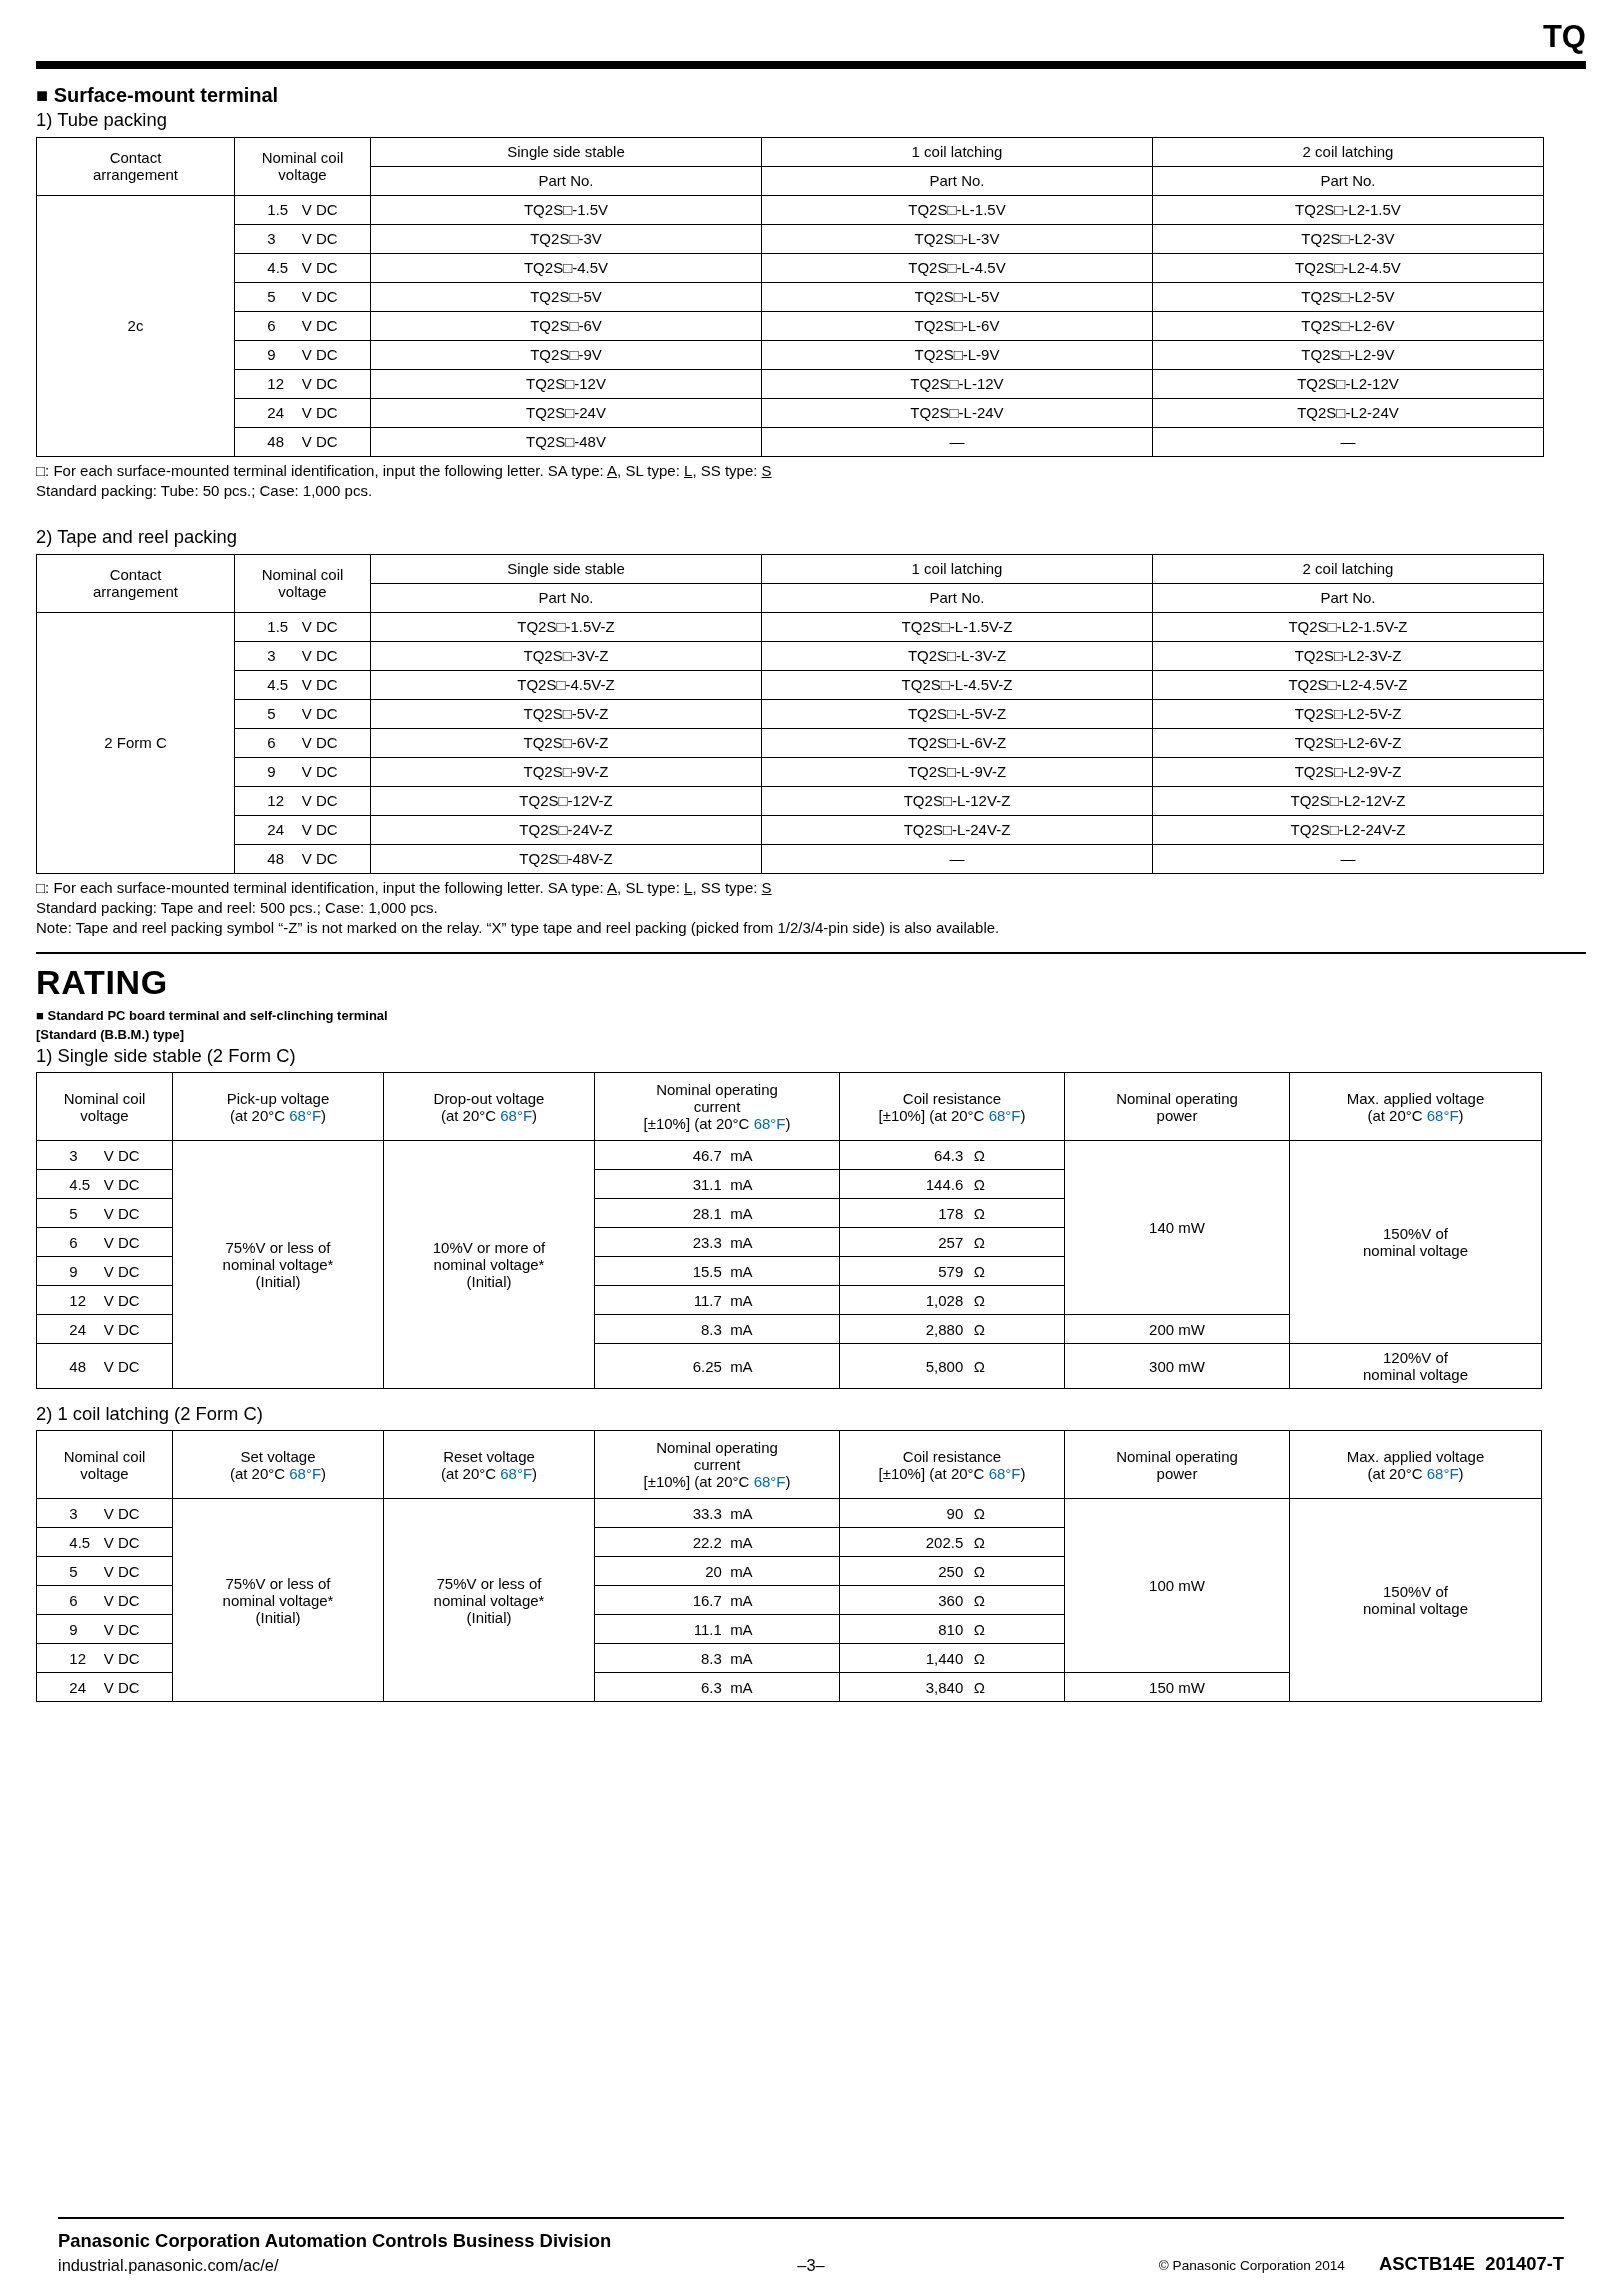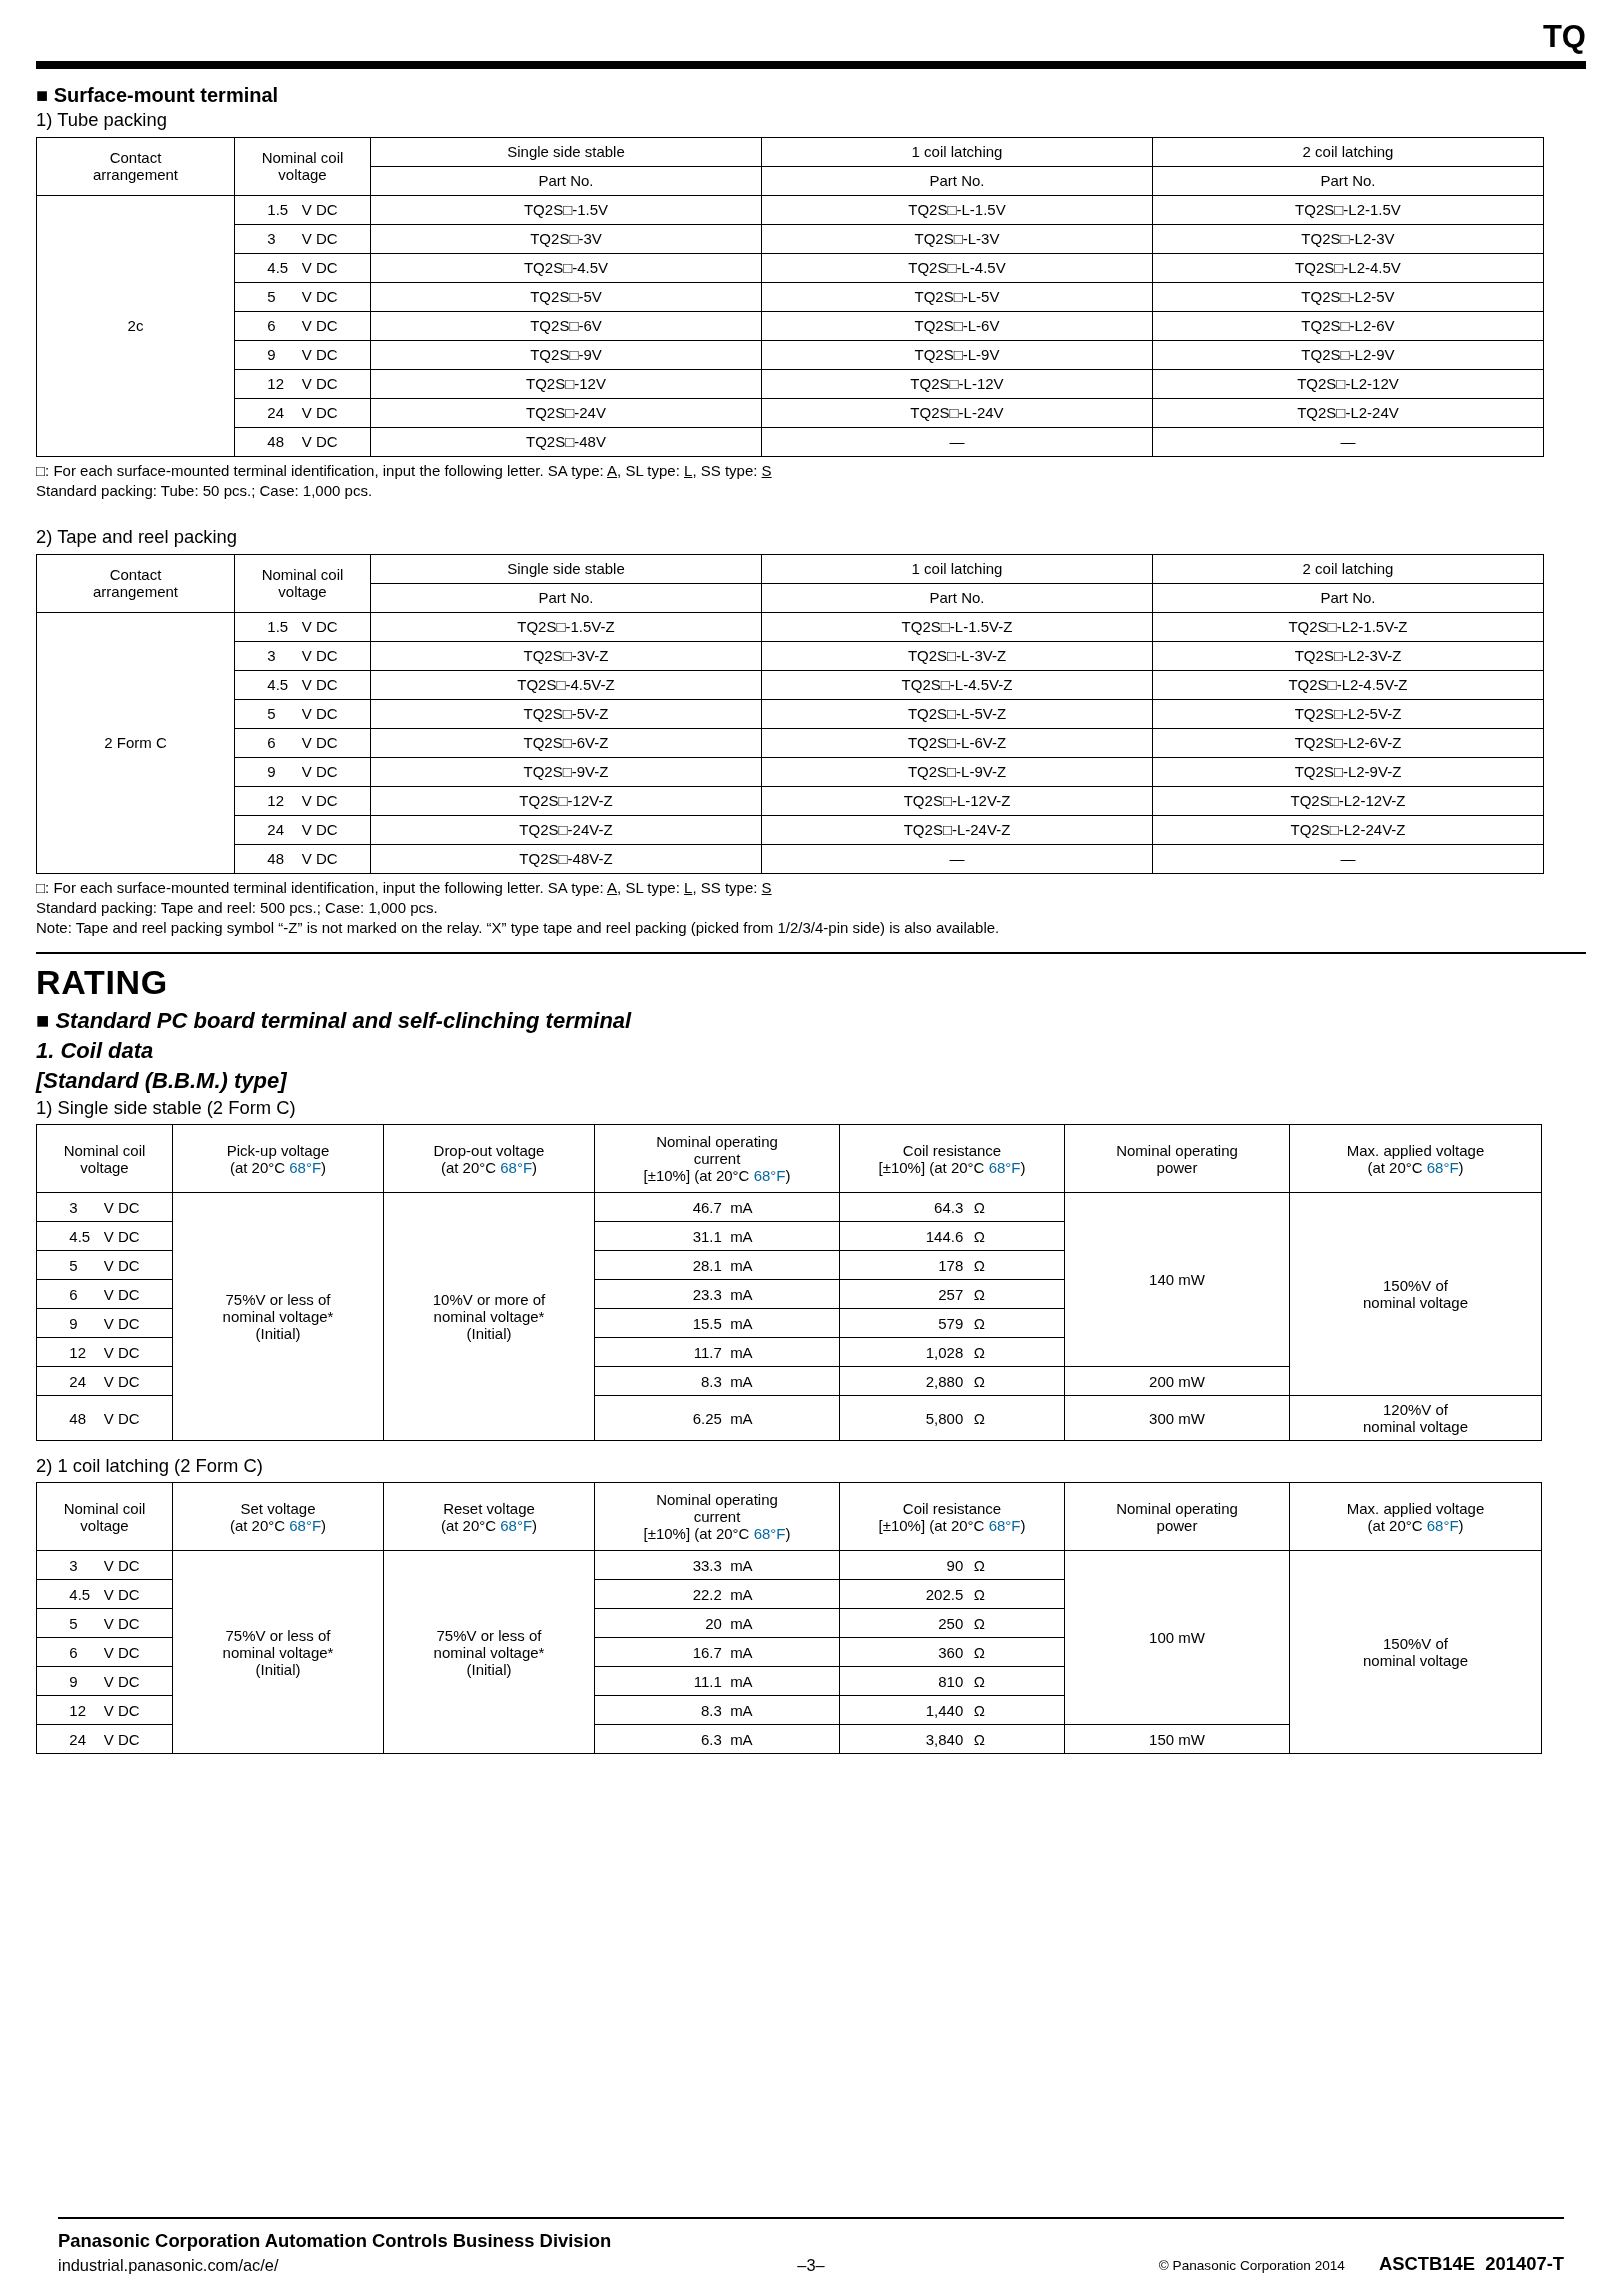--- a/index.html
+++ b/index.html
@@ -5,21 +5,21 @@
   html,body{margin:0;padding:0;background:#fff;}
   .page{position:relative;width:1622px;height:2295px;background:#fff;color:#000;
         font-family:"Liberation Sans", sans-serif;overflow:hidden;}
   .content{margin:0 36px;}
   .doc-code{margin-top:20.4px;text-align:right;font-size:31px;font-weight:bold;line-height:1.1;}
   .rule-thick{height:7.5px;background:#000;margin-top:6.8px;}
   .rule-thin{height:1.4px;background:#000;}
   .h-section{font-size:20px;font-weight:bold;margin-top:15px;margin-bottom:2.7px;}
   .h-sub{font-size:18.4px;font-weight:normal;margin:2.7px 0 5.5px 0;}
   .h-rating{font-size:34px;font-weight:bold;margin:9.5px 0 5.5px 0;letter-spacing:0.7px;}
-  .h-bold-sub{font-size:22px;font-weight:bold;margin:4.1px 0 2.7px 0;font-style:italic;}
+  .h-bold-sub{font-size:13px;font-weight:bold;margin:4.1px 0 2.7px 0;}
 
   table{border-collapse:collapse;table-layout:fixed;width:1506px;font-size:15px;}
   th,td{border:1.4px solid #000;padding:1.4px 5.5px;text-align:center;vertical-align:middle;
         font-weight:normal;overflow:hidden;}
   .pn-table tr{height:29px;}
   .coil-table thead tr{height:68px;}
   .coil-table tbody tr{height:29px;}
   .coil-table tbody tr.tall{height:45px;}
 
   .vwrap{display:inline-flex;align-items:baseline;}
@@ -302,21 +302,20 @@
       <div><span>□: For each surface-mounted terminal identification, input the following letter. SA type: </span><span class="ul">A</span><span>, SL type: </span><span class="ul">L</span><span>, SS type: </span><span class="ul">S</span></div>
       <div>Standard packing: Tape and reel: 500 pcs.; Case: 1,000 pcs.</div>
       <div>Note: Tape and reel packing symbol “-Z” is not marked on the relay. “X” type tape and reel packing (picked from 1/2/3/4-pin side) is also available.</div>
     </div>
 
     <div class="gap-md"></div>
     <div class="rule-thin"></div>
 
     <div class="h-rating">RATING</div>
     <div class="h-bold-sub">■ Standard PC board terminal and self-clinching terminal</div>
-    <div class="h-bold-sub">1. Coil data</div>
     <div class="h-bold-sub">[Standard (B.B.M.) type]</div>
     <div class="h-sub">1) Single side stable (2 Form C)</div>
 
     <table class="coil-table">
       <colgroup>
           <col style="width:136px">
           <col style="width:211px">
           <col style="width:211px">
           <col style="width:245px">
           <col style="width:225px">

